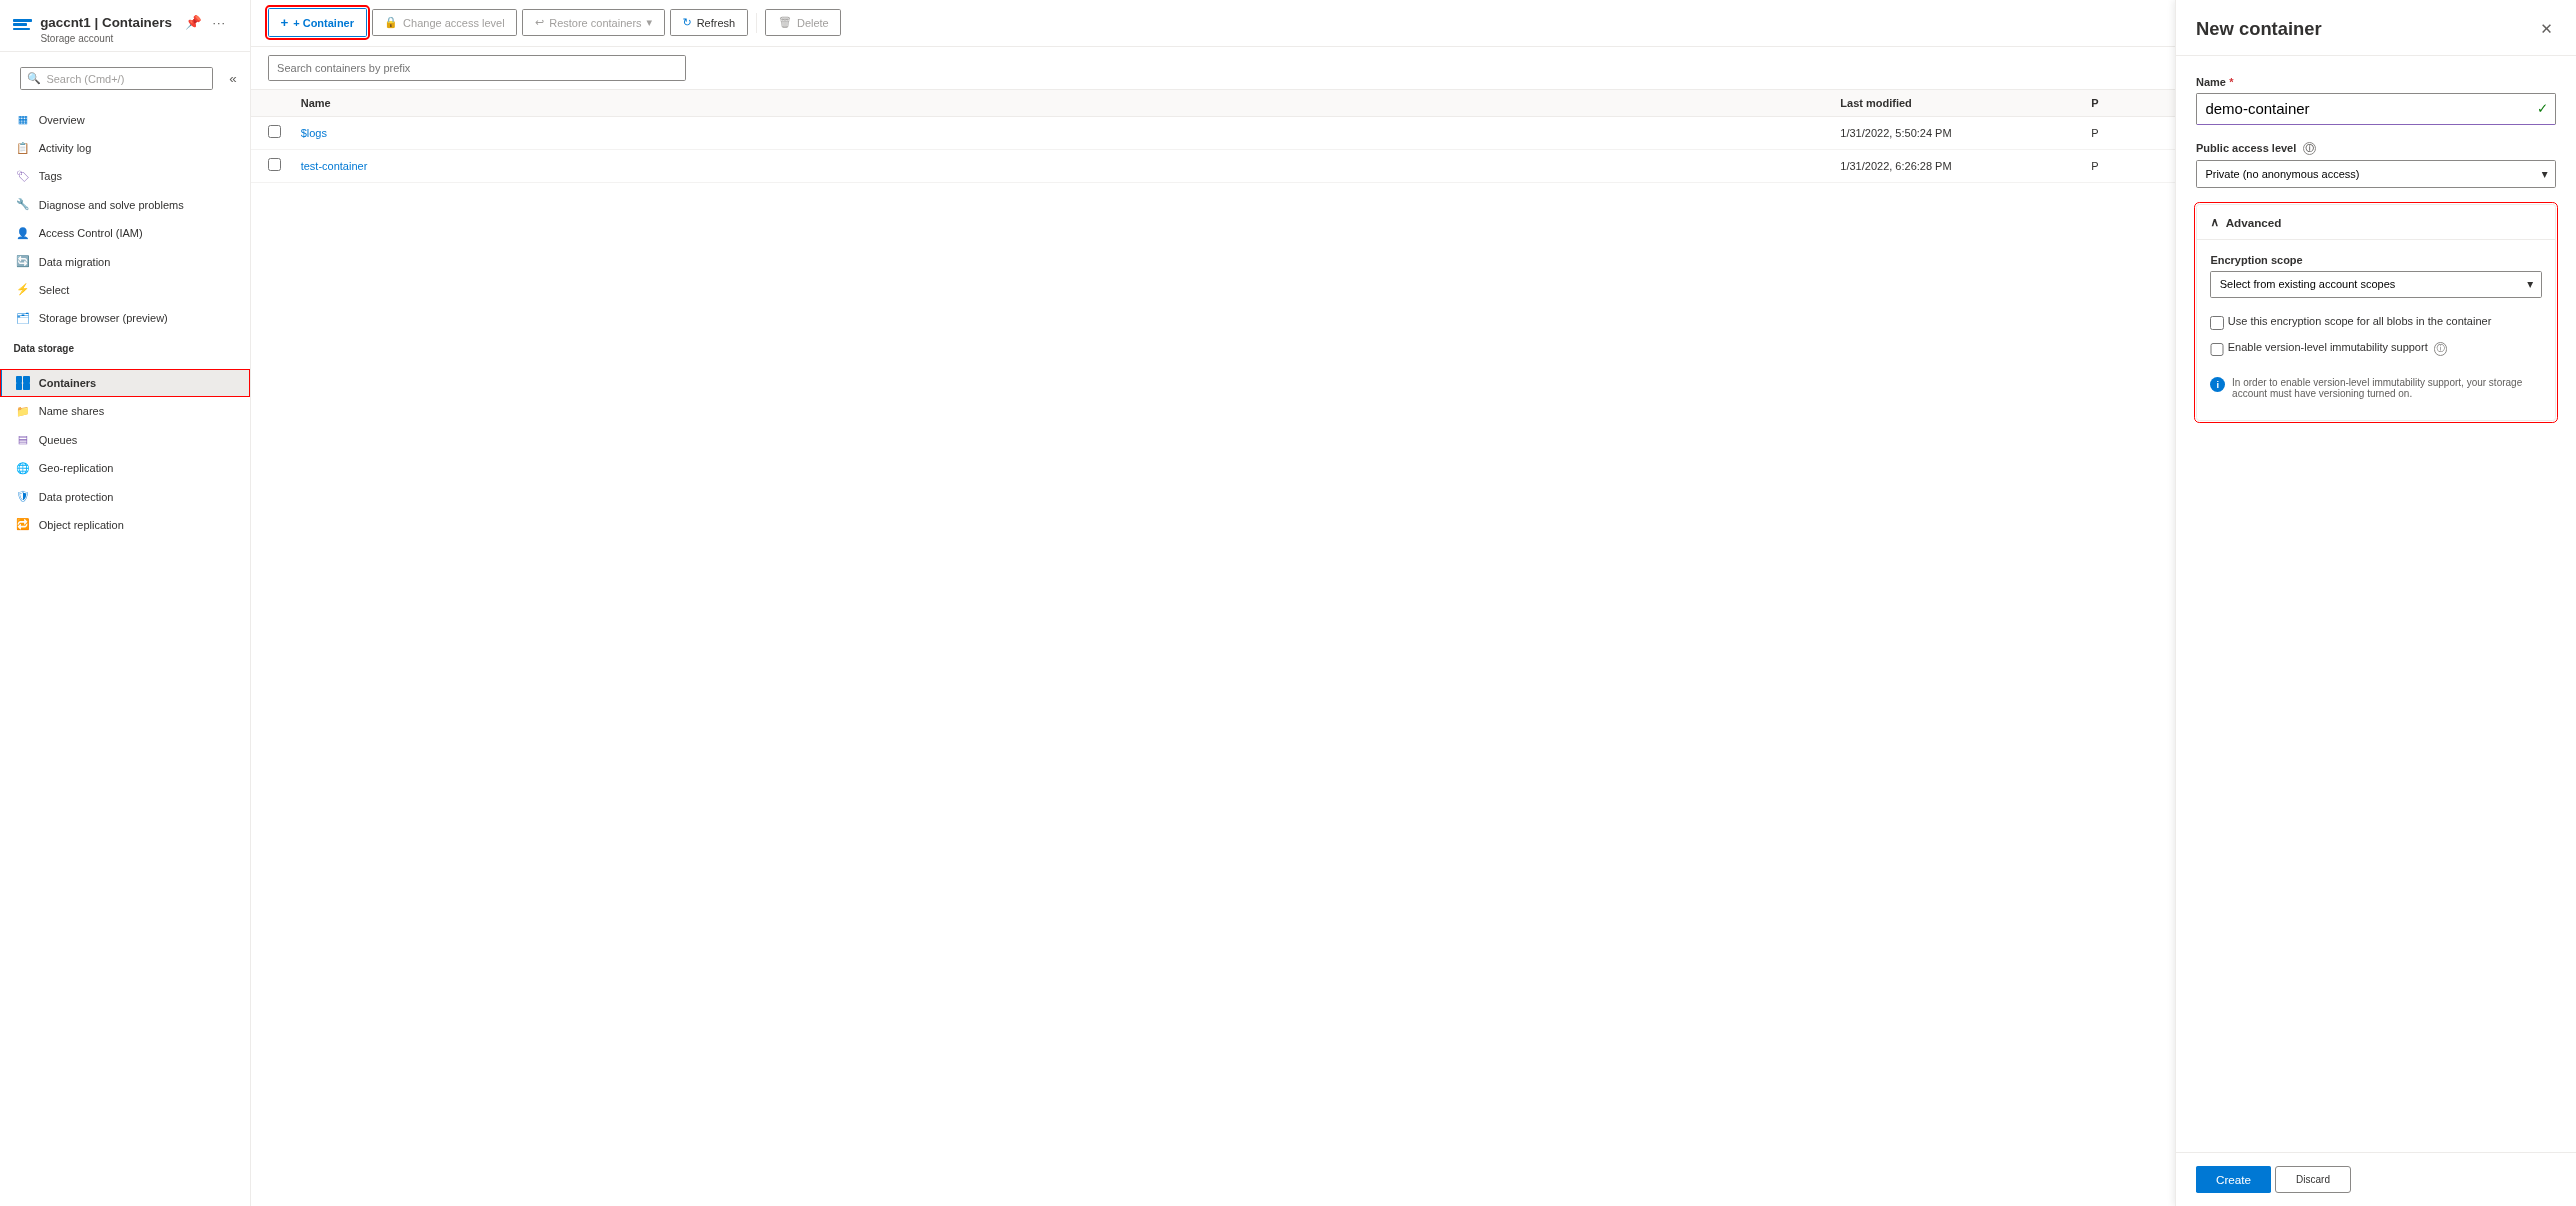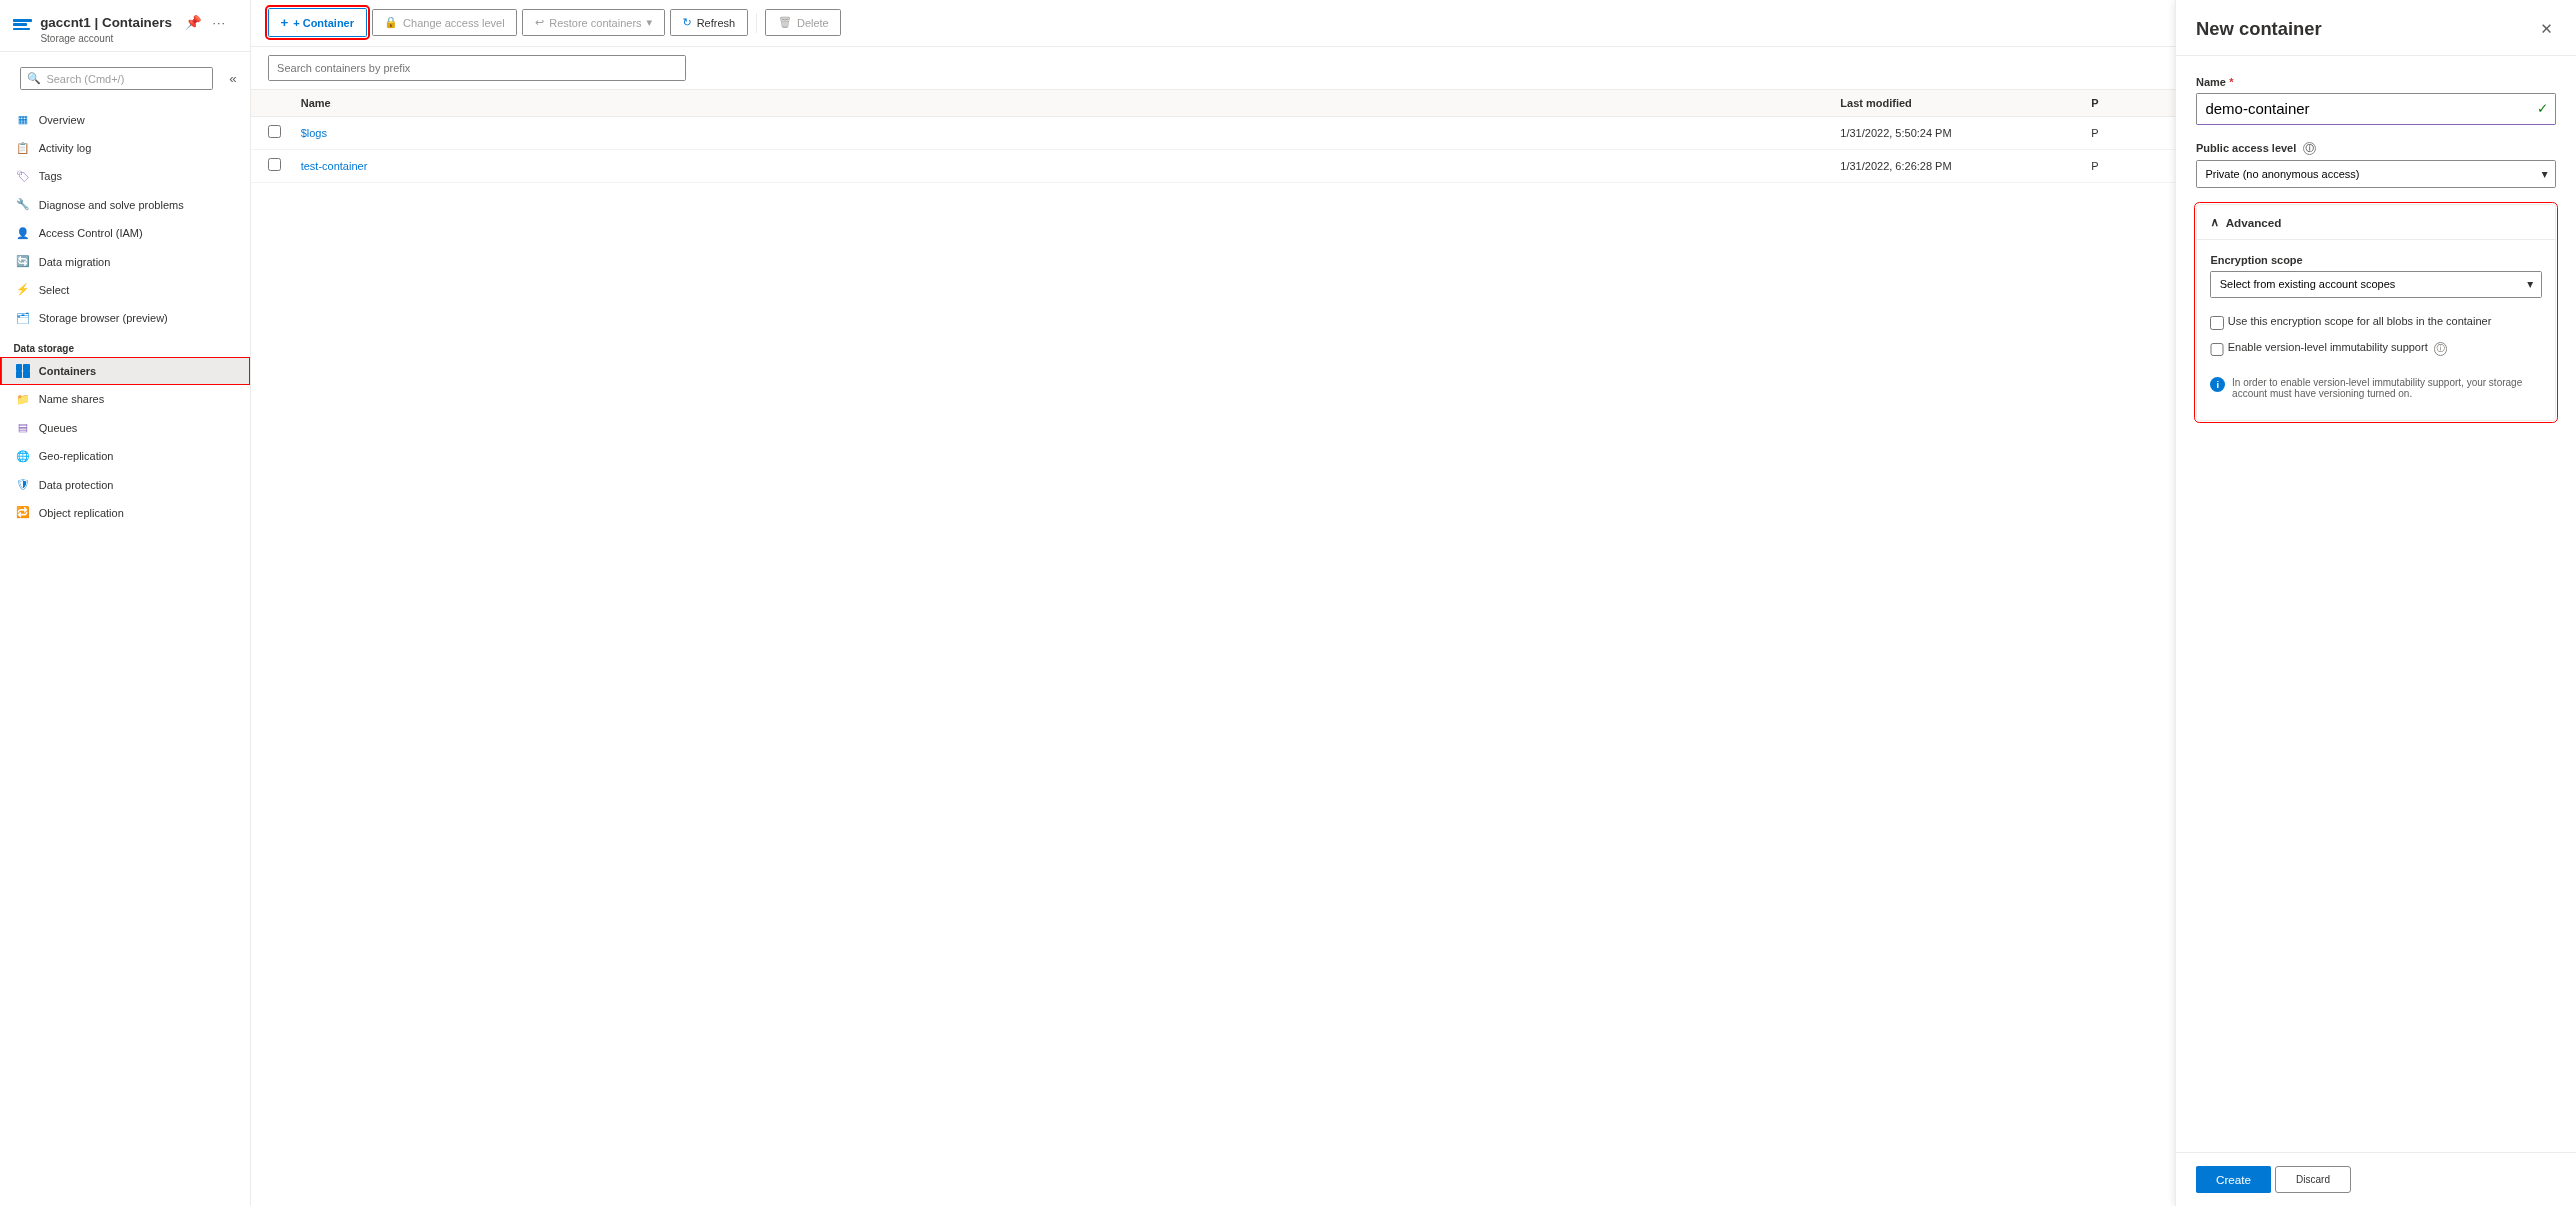--- a/index.html
+++ b/index.html
@@ -72,20 +72,21 @@
       padding: 6.7px 13.4px;
       cursor: pointer;
       color: #323130;
       font-size: 11px;
       border-left: 2.5px solid transparent;
     }
     .nav-item.active {
       background: #edebe9;
       border-left: 2.5px solid #0078d4;
       font-weight: 600;
+      margin-top: 12px;
     }
     .nav-icon { width: 15px; height: 15px; display: flex; align-items: center; justify-content: center; }
     .section-label {
       padding: 10px 13.4px 3.3px 13.4px;
       font-size: 10px;
       font-weight: 600;
       color: #323130;
     }
     .nav-item-red-outline {
       outline: 1.7px solid red;

